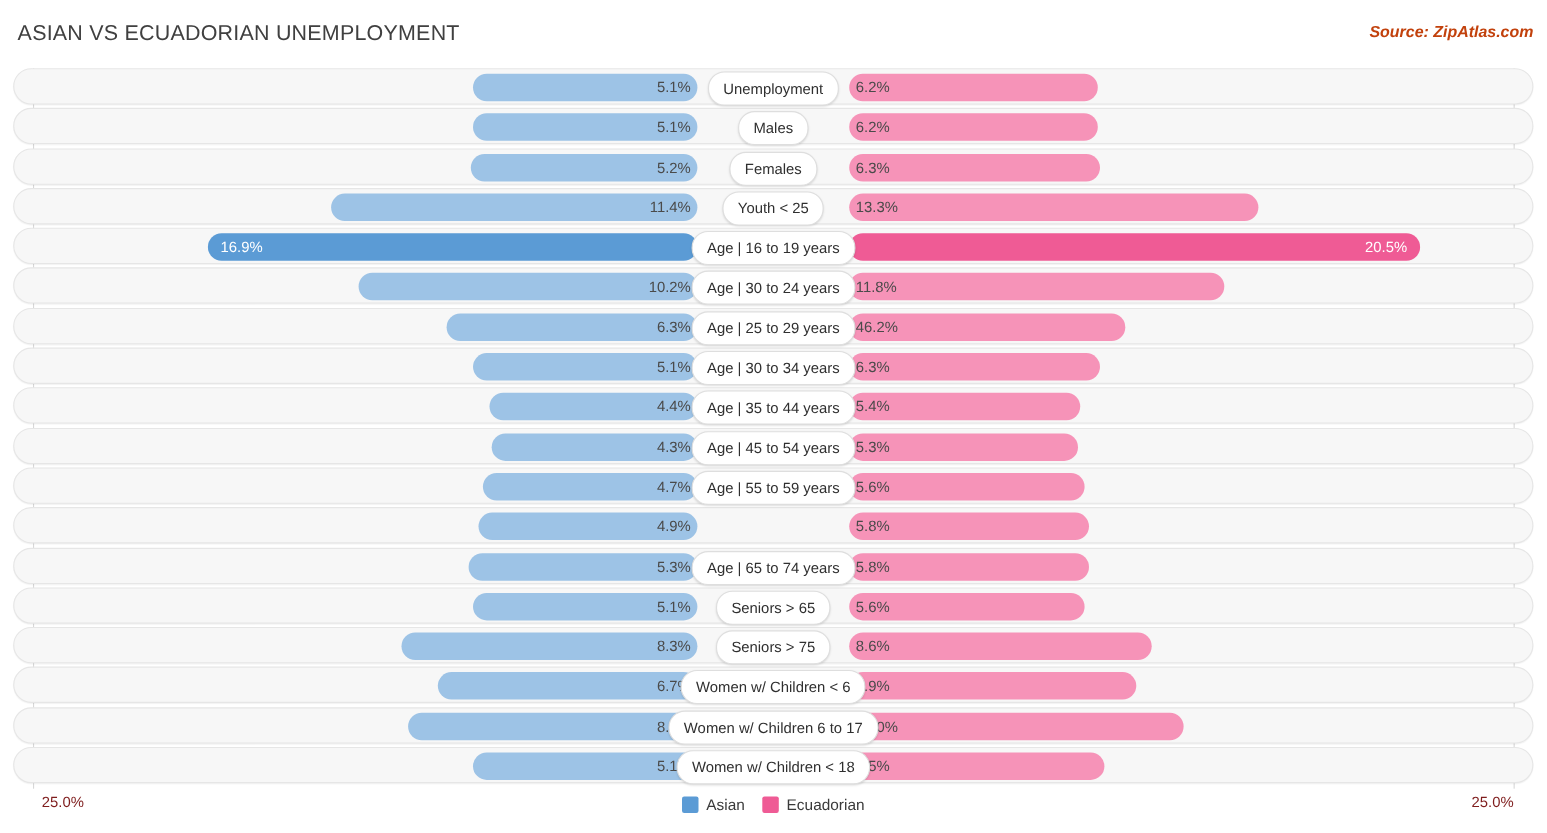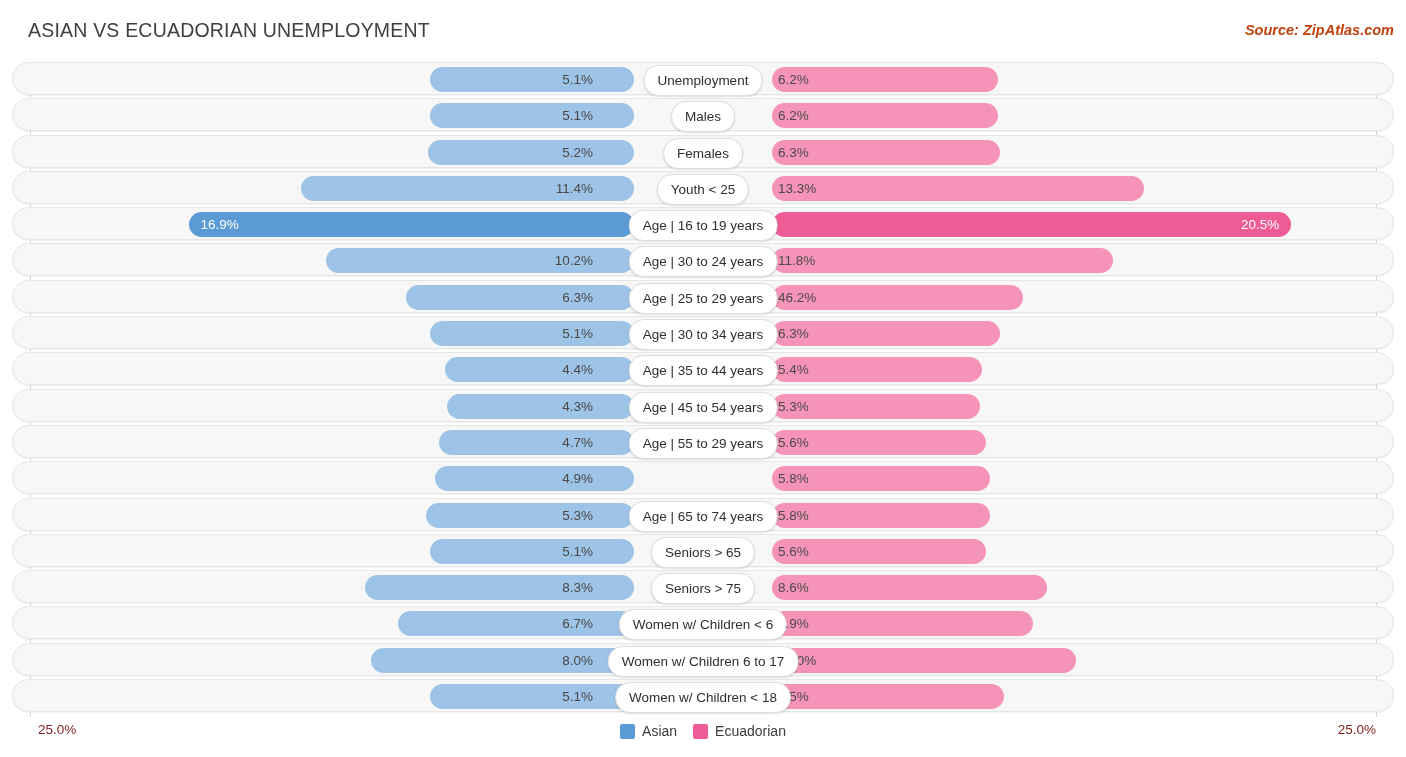--- a/index.html
+++ b/index.html
@@ -12,21 +12,21 @@
     height: 757px;
     font-family: "Liberation Sans", sans-serif;
     color: #3a3a3a;
     overflow: hidden;
     position: relative;
   }
 
   
   .header {
     position: absolute;
-    top: 0; left: 16px; right: 0;
+    top: 0; left: 4px; right: 0;
     height: 60px;
     padding-left: 15px;
   }
   .chart-title {
     position: absolute;
     left: 12px;
     top: 19px;
     font-size: 19.5px;
     letter-spacing: 0.2px;
     color: #404040;
@@ -95,21 +95,21 @@
   .bar.right.ecuadorian.hi { background: #ef5b95; }
 
   .val {
     position: absolute;
     top: 8px;
     font-size: 13.5px;
     color: #4a4a4a;
     white-space: nowrap;
     line-height: 17px;
   }
-  .val.left  { right: 50%; margin-right: 86px; padding-right: 24px; }
+  .val.left  { right: 50%; margin-right: 51px; padding-right: 24px; }
   .val.right { left: 50%;  margin-left: 69px;  padding-left: 6px; }
 
   .val.inside {
     color: #ffffff;
     padding: 0 12px;
   }
   .val.inside.left  { right: auto; margin-right: 0; }
   .val.inside.right { left: auto;  margin-left: 0; }
 
   .cat {
@@ -255,21 +255,21 @@
         <div class="bar right ecuadorian" style="width: 207.65px;"></div>
         <div class="val left">4.3%</div>
         <div class="val right">5.3%</div>
         <div class="cat">Age | 45 to 54 years</div>
       </div>
       <div class="row">
         <div class="bar left asian" style="width: 195.35px;"></div>
         <div class="bar right ecuadorian" style="width: 213.8px;"></div>
         <div class="val left">4.7%</div>
         <div class="val right">5.6%</div>
-        <div class="cat">Age | 55 to 29 years</div>
+        <div class="cat">Age | 55 to 59 years</div>
       </div>
       <div class="row">
         <div class="bar left asian" style="width: 199.45px;"></div>
         <div class="bar right ecuadorian" style="width: 217.9px;"></div>
         <div class="val left">4.9%</div>
         <div class="val right">5.8%</div>
       </div>
       <div class="row">
         <div class="bar left asian" style="width: 207.65px;"></div>
         <div class="bar right ecuadorian" style="width: 217.9px;"></div>

